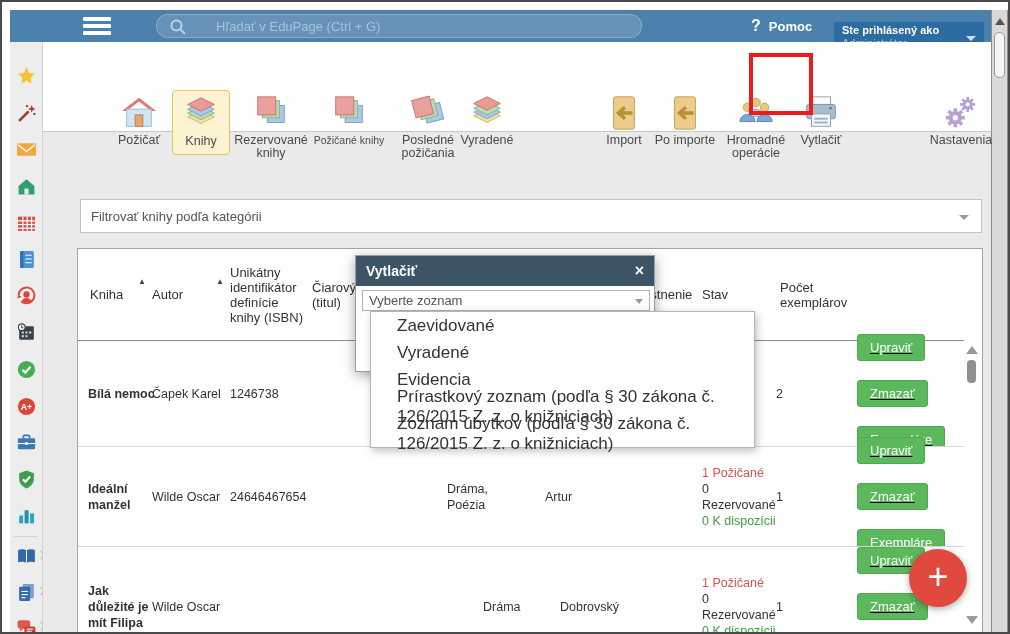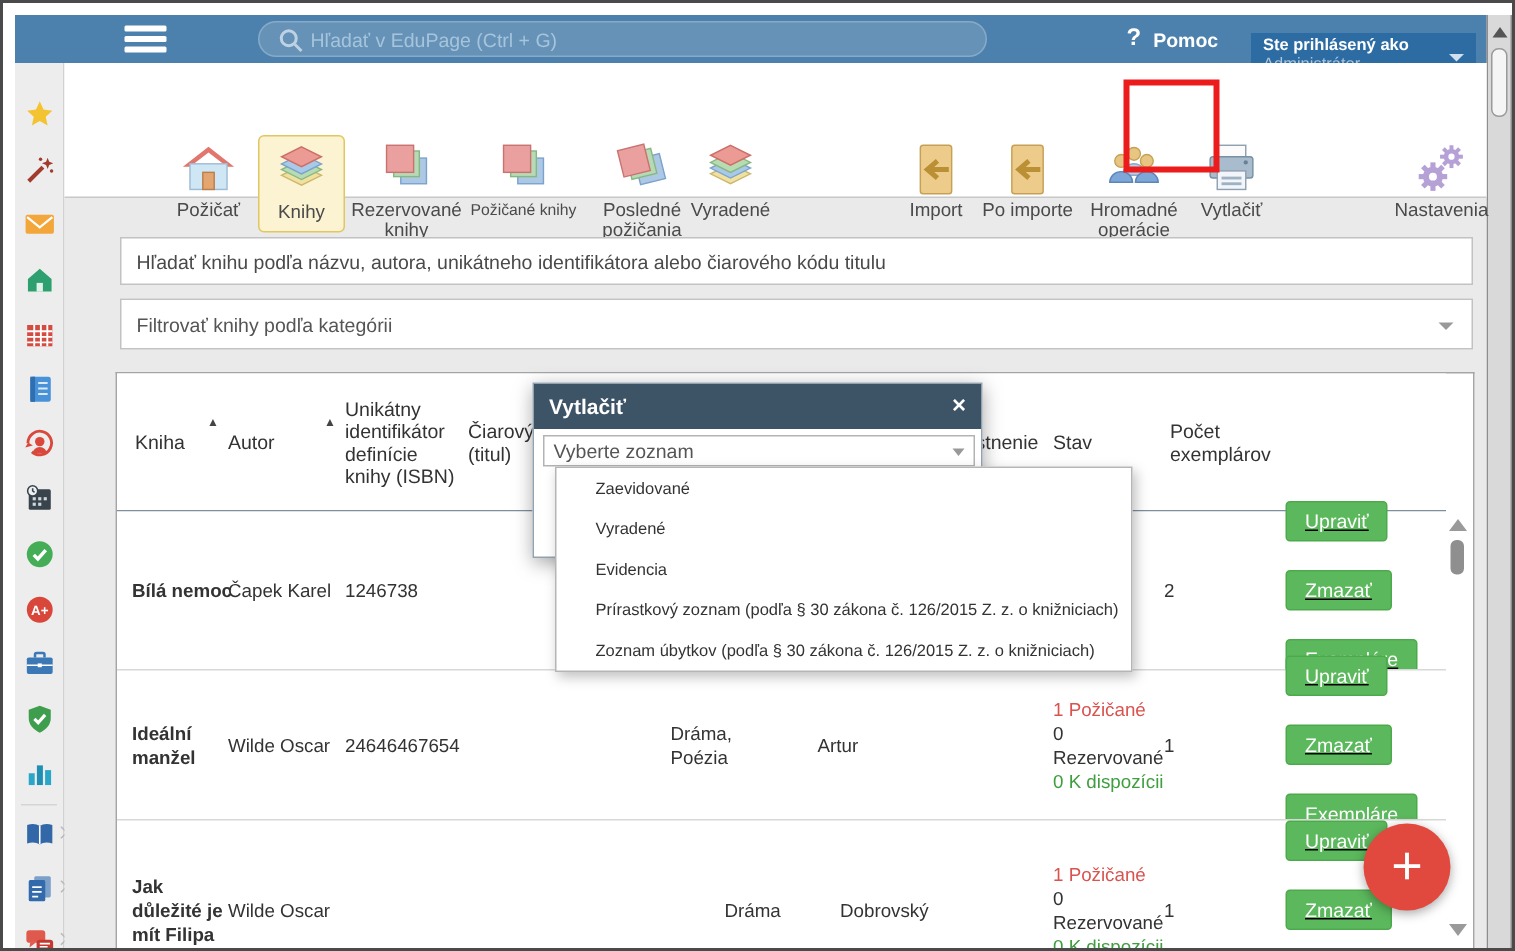--- a/index.html
+++ b/index.html
@@ -5,23 +5,23 @@
   * { margin:0; padding:0; box-sizing:border-box; }
   html,body { font-family:"Liberation Sans", sans-serif; }
   #screen { position:relative; width:1010px; height:634px; background:#fff;
             border:2px solid #4a4a4a; overflow:hidden; }
 
   
   .topbar { position:absolute; left:8px; top:8px; width:982px; height:32px; background:#4d81ad; }
   .hamburger { position:absolute; left:64px; top:0; width:46px; height:32px; cursor:pointer;
                display:flex; flex-direction:column; justify-content:center; gap:3px; align-items:center; }
   .hamburger i { display:block; width:28px; height:4px; background:#fff; border-radius:1px; }
-  .searchpill { position:absolute; left:162px; top:4px; width:486px; height:24px;
+  .searchpill { position:absolute; left:146px; top:4px; width:486px; height:24px;
                 background:rgba(255,255,255,.14); border:1px solid rgba(255,255,255,.22);
-                border-radius:13px; display:flex; align-items:center; padding-left:34px; }
+                border-radius:13px; display:flex; align-items:center; padding-left:34px;justify-content:center; }
   .searchpill input { background:transparent; border:none; outline:none; color:#dce9f5;
                       font-size:13px; width:400px; font-family:inherit; }
   .searchpill input::placeholder { color:#a6c4dc; opacity:1; }
   .search-ic { position:absolute; left:12px; top:3px; }
   .help { position:absolute; left:741px; top:0; height:32px; display:flex; align-items:center; gap:8px;
           color:#fff; font-weight:bold; cursor:pointer; }
   .help .qm { font-size:16px; }
   .help .hl { font-size:13px; }
   .userbox { position:absolute; left:824px; top:12px; width:150px; height:29px; background:#2d6ba3;
              padding:2px 8px; cursor:pointer; }
@@ -119,21 +119,21 @@
   .modal-h .mt { color:#fff; font-size:14px; font-weight:bold; flex:1; }
   .modal-h .mx { color:#fff; font-size:16px; font-weight:bold; cursor:pointer; line-height:16px; }
   .mselect { position:absolute; left:6px; top:34px; width:288px; height:21px;
              border:1px solid #b3b3b3; display:flex; align-items:center; padding:0 6px;
              font-size:13px; color:#555; cursor:pointer; background:#fff; }
   .mselect .car { position:absolute; right:6px; top:8px; width:0; height:0;
                   border-left:4px solid transparent; border-right:4px solid transparent;
                   border-top:5px solid #999; }
   .ddlist { position:absolute; left:368px; top:309px; width:385px; height:137px; background:#fff;
             border:1px solid #b5b5b5; box-shadow:2px 3px 8px rgba(0,0,0,.25); z-index:11; }
-  .opt { height:27px; display:flex; align-items:center; padding-left:26px; font-size:11px;
+  .opt { height:27px; display:flex; align-items:center; padding-left:26px; font-size:17px;
          color:#333; cursor:pointer; }
 
   
   .fab { position:absolute; left:907px; top:547px; width:58px; height:58px; border-radius:50%;
          background:#e1493f; box-shadow:0 2px 7px rgba(0,0,0,.35); z-index:12; cursor:pointer;
          display:flex; align-items:center; justify-content:center; }
   .fab span { color:#fff; font-size:36px; font-weight:300; line-height:36px; margin-top:-3px; }
 </style>
 </head>
 <body>
@@ -423,23 +423,20 @@
               <circle r="2.8" fill="#fff"></circle>
             </g>
           </g>
         </svg>
       <span class="tl">Nastavenia</span>
     </div>
   </div>
 
   <div class="hlbox"></div>
 
-  <div class="filter1">
-    <input type="text" placeholder="Hľadať knihu podľa názvu, autora, unikátneho identifikátora alebo čiarového kódu titulu" style="">
-  </div>
   <div class="filter2">
     <span>Filtrovať knihy podľa kategórii</span>
     <span class="car"></span>
   </div>
 
   <div class="tablebox"></div>
 
   <div class="thead">
     <div class="hcell" style="left:12px;width:46px">Kniha</div>
     <span class="sort" style="left:60px">▲</span>

